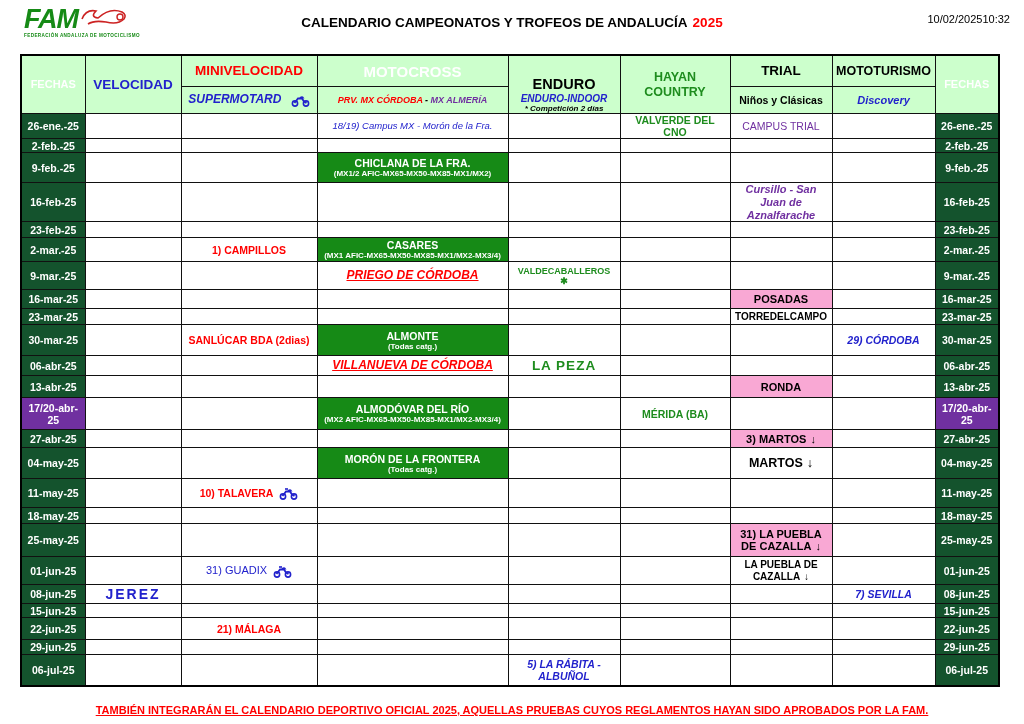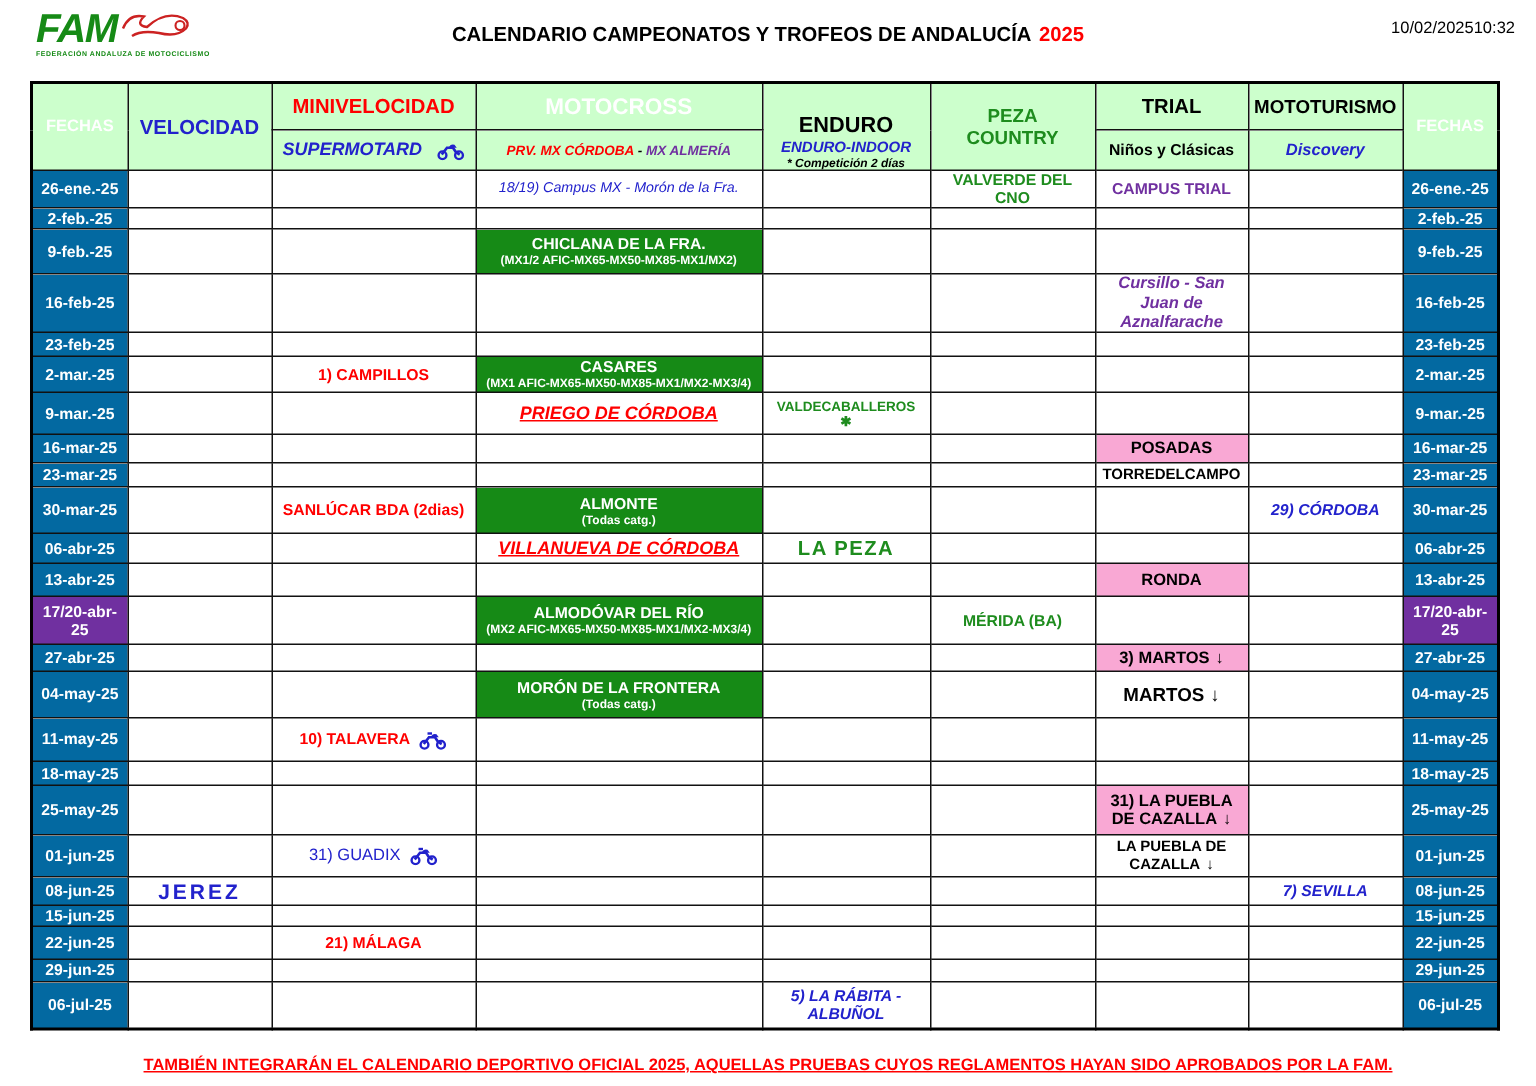--- a/index.html
+++ b/index.html
@@ -37,37 +37,37 @@
   .th-mx-sub .purple{color:#7030A0;}
   .th-enduro .main{display:block;font-size:14.5px;font-weight:bold;margin-top:20px;}
   .th-enduro .sub1{display:block;color:#2222CC;font-size:10px;font-weight:bold;font-style:italic;}
   .th-enduro .sub2{display:block;font-size:8px;font-weight:bold;font-style:italic;}
   .th-cross{color:#1E8C1E;font-size:12.5px;font-weight:bold;line-height:1.2;}
   .th-trial-main{font-size:13.5px;font-weight:bold;}
   .th-trial-sub{background:#FFFF00;font-size:10.5px;font-weight:bold;}
   .th-moto-main{font-size:12.5px;font-weight:bold;}
   .th-moto-sub{color:#2222CC;font-size:11px;font-weight:bold;font-style:italic;}
   
-  .date-cell{background:#0369a1;color:#fff;font-weight:bold;font-size:10.5px;}
+  .date-cell{background:#14532d;color:#fff;font-weight:bold;font-size:10.5px;}
   .date-cell.highlight{background:#7030A0;}
   
   td .sub{display:block;}
   .cell-event-green-box{background:#168A16;color:#fff;font-weight:bold;font-size:10.5px;}
   .cell-event-green-box .sub{font-size:8px;}
   .cell-event-yellow{background:#f9a8d4;color:#000;font-weight:bold;font-size:11px;}
   .cell-red-bold{color:#FF0000;font-weight:bold;font-size:10.5px;}
   .cell-red-italic-underline{color:#FF0000;font-weight:bold;font-style:italic;text-decoration:underline;font-size:12px;}
   .cell-blue-bold{color:#2222CC;font-weight:normal;font-size:11px;}
   .cell-blue-bold-large{color:#2222CC;font-weight:bold;font-size:14px;letter-spacing:2px;}
   .cell-blue-italic{color:#2222CC;font-style:italic;font-size:9.5px;}
   .cell-blue-bold-italic{color:#2222CC;font-weight:bold;font-style:italic;font-size:10.5px;}
   .cell-green-bold{color:#1E8C1E;font-weight:bold;font-size:10.5px;}
   .cell-green-bold-large{color:#1E8C1E;font-weight:bold;font-size:13.5px;letter-spacing:1px;}
   .cell-green-bold-small{color:#1E8C1E;font-weight:bold;font-size:9px;}
-  .cell-purple-bold{color:#7030A0;font-weight:bold;font-size:10.5px;}
+  .cell-purple-bold{color:#7030A0;font-weight:normal;font-size:10.5px;}
   .cell-purple-italic{color:#7030A0;font-weight:bold;font-style:italic;font-size:11px;}
   .cell-black-bold{font-weight:bold;font-size:10px;}
   .cell-black-bold-large{font-weight:bold;font-size:12.5px;}
   .arrow{font-weight:bold;margin-left:4px;color:#000;font-style:normal;}
   .moto-icon{vertical-align:middle;margin-left:6px;}
   
   .footer{margin-top:17px;text-align:center;color:#FF0000;font-weight:bold;font-size:11px;text-decoration:underline;}
 </style>
 </head>
 <body>
@@ -106,21 +106,21 @@
       <th rowspan="2" class="th-fechas">FECHAS</th>
       <th rowspan="2" class="th-velocidad">VELOCIDAD</th>
       <th class="th-mini-main">MINIVELOCIDAD</th>
       <th class="th-mx-main">MOTOCROSS</th>
       <th rowspan="2" class="th-enduro">
         <span class="main">ENDURO</span>
         <span class="sub1">ENDURO-INDOOR</span>
         <span class="sub2">* Competición 2 días</span>
       </th>
       <th rowspan="2" class="th-cross">
-        <div>PEZA</div>
+        <div>HAYAN</div>
         <div>COUNTRY</div>
       </th>
       <th class="th-trial-main">TRIAL</th>
       <th class="th-moto-main">MOTOTURISMO</th>
       <th rowspan="2" class="th-fechas">FECHAS</th>
     </tr>
     <tr style="height:22px">
       <th class="th-mini-sub">
         <span>SUPERMOTARD</span>
         <svg class="moto-icon" width="19" height="13" viewBox="0 0 19 13">

